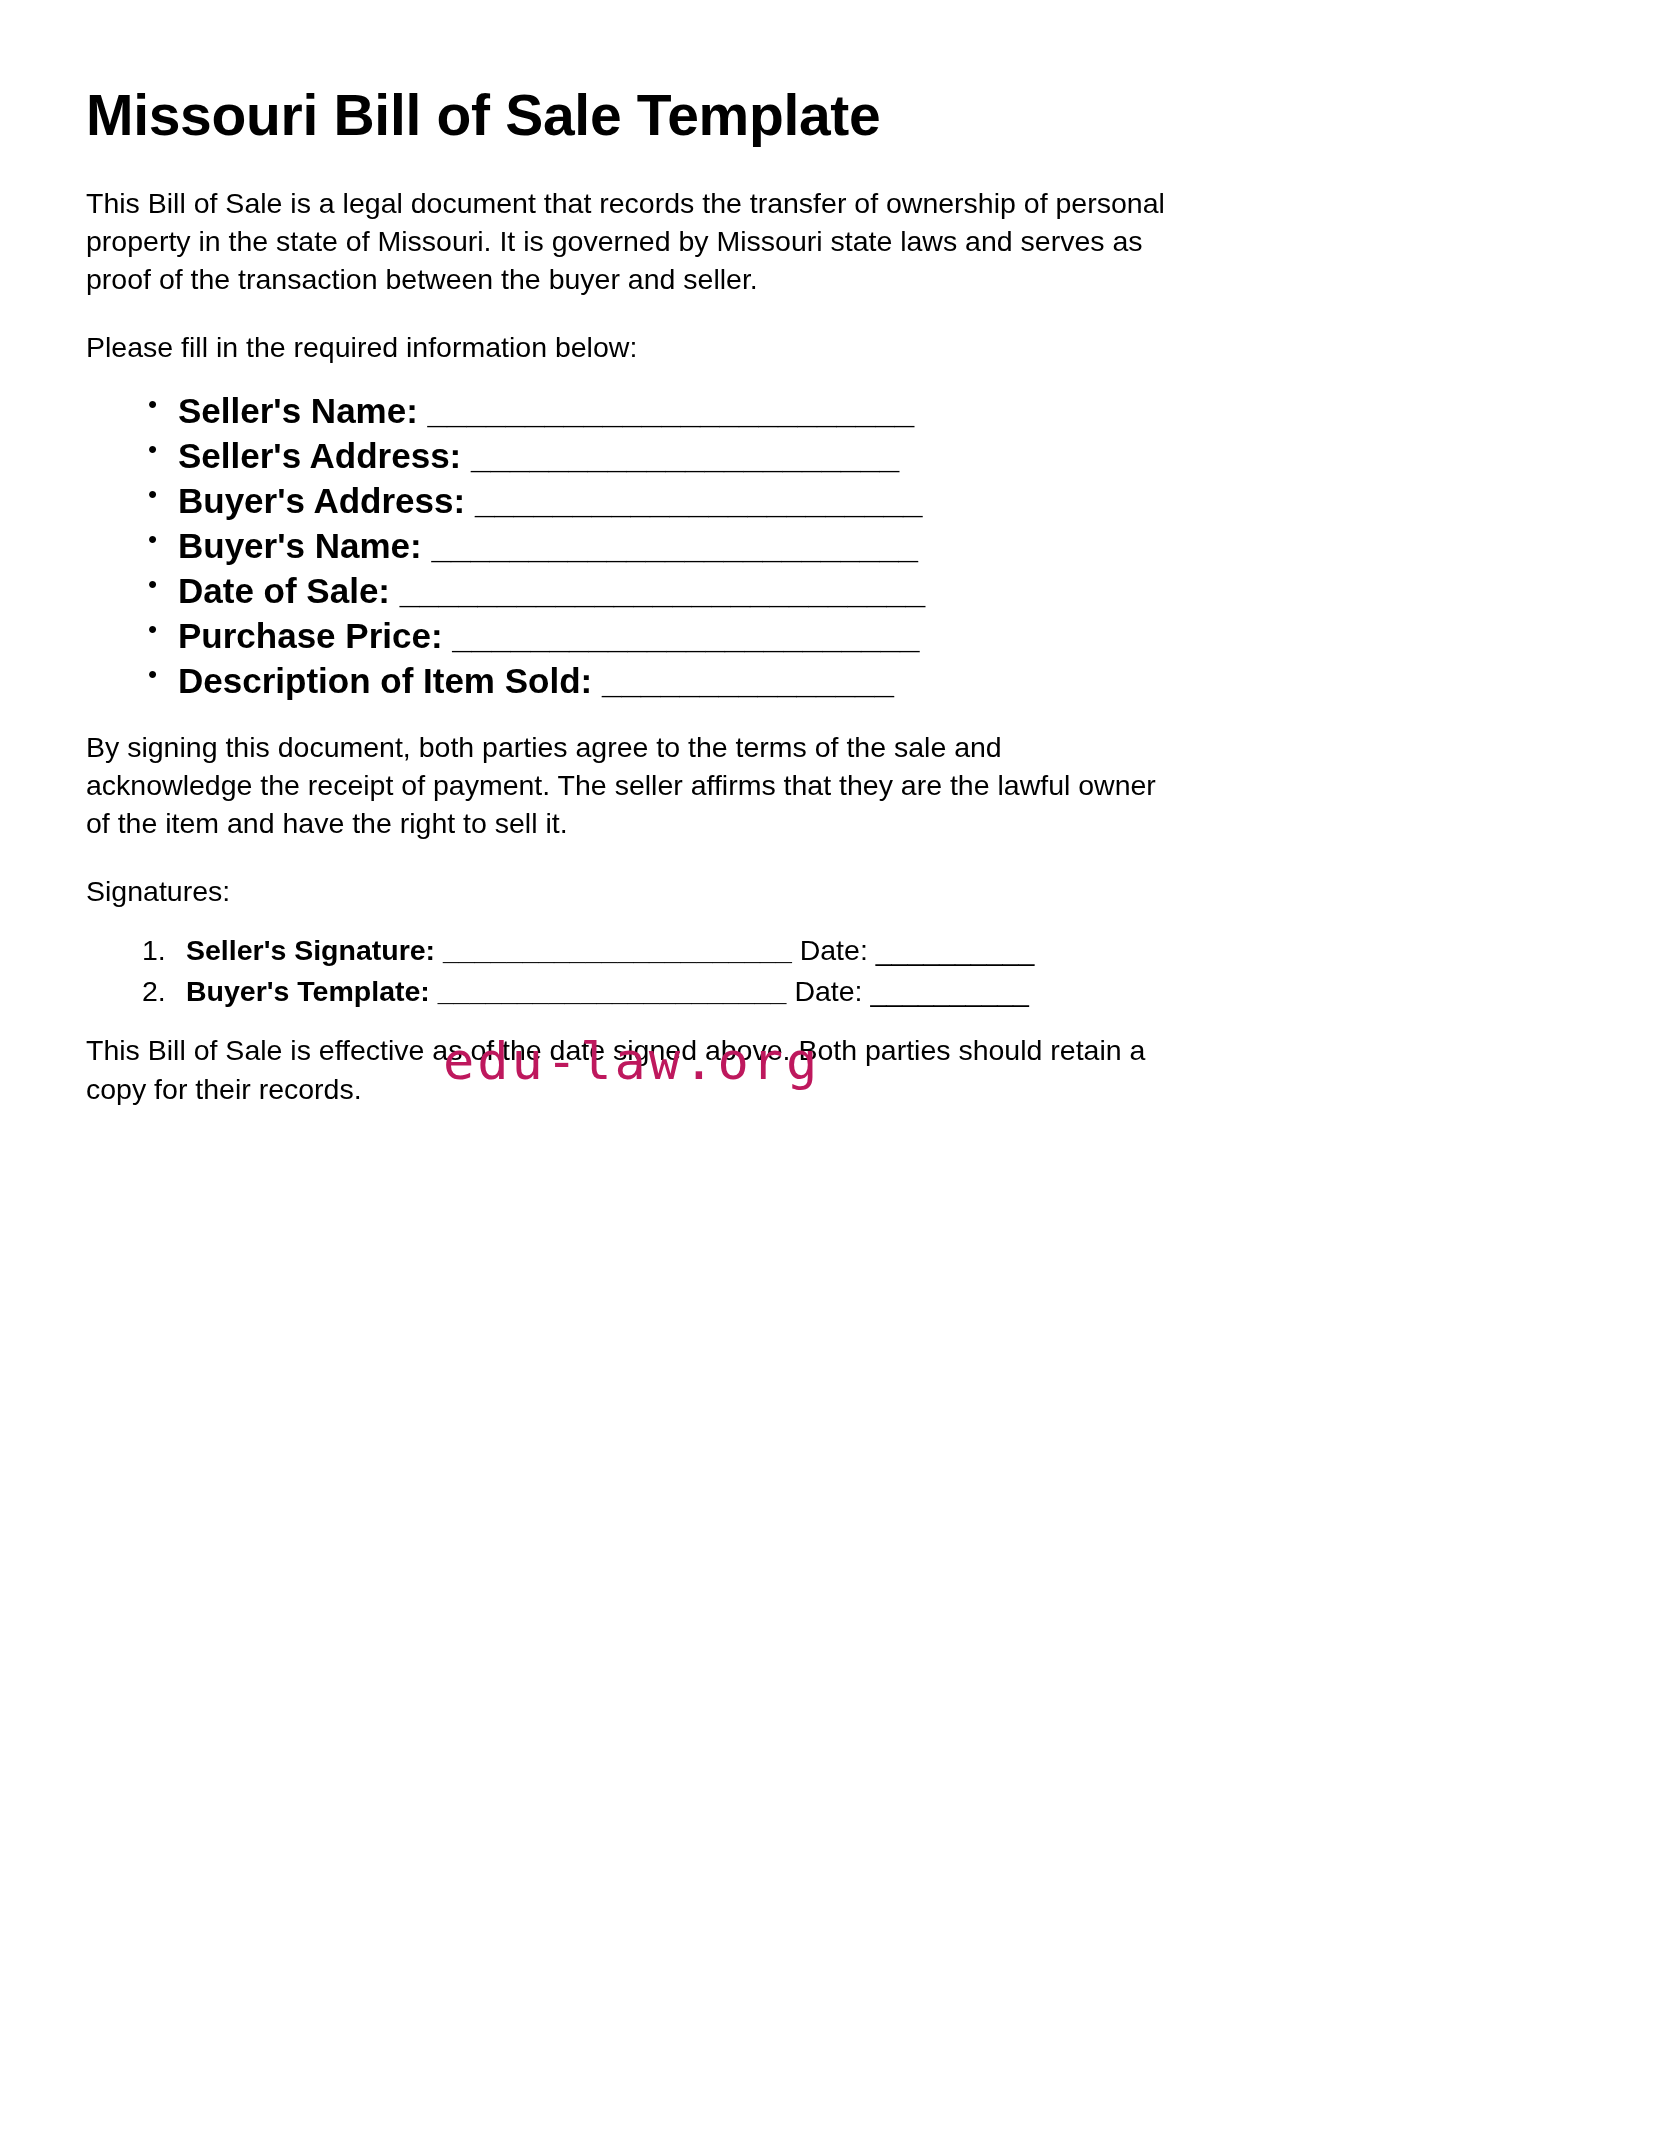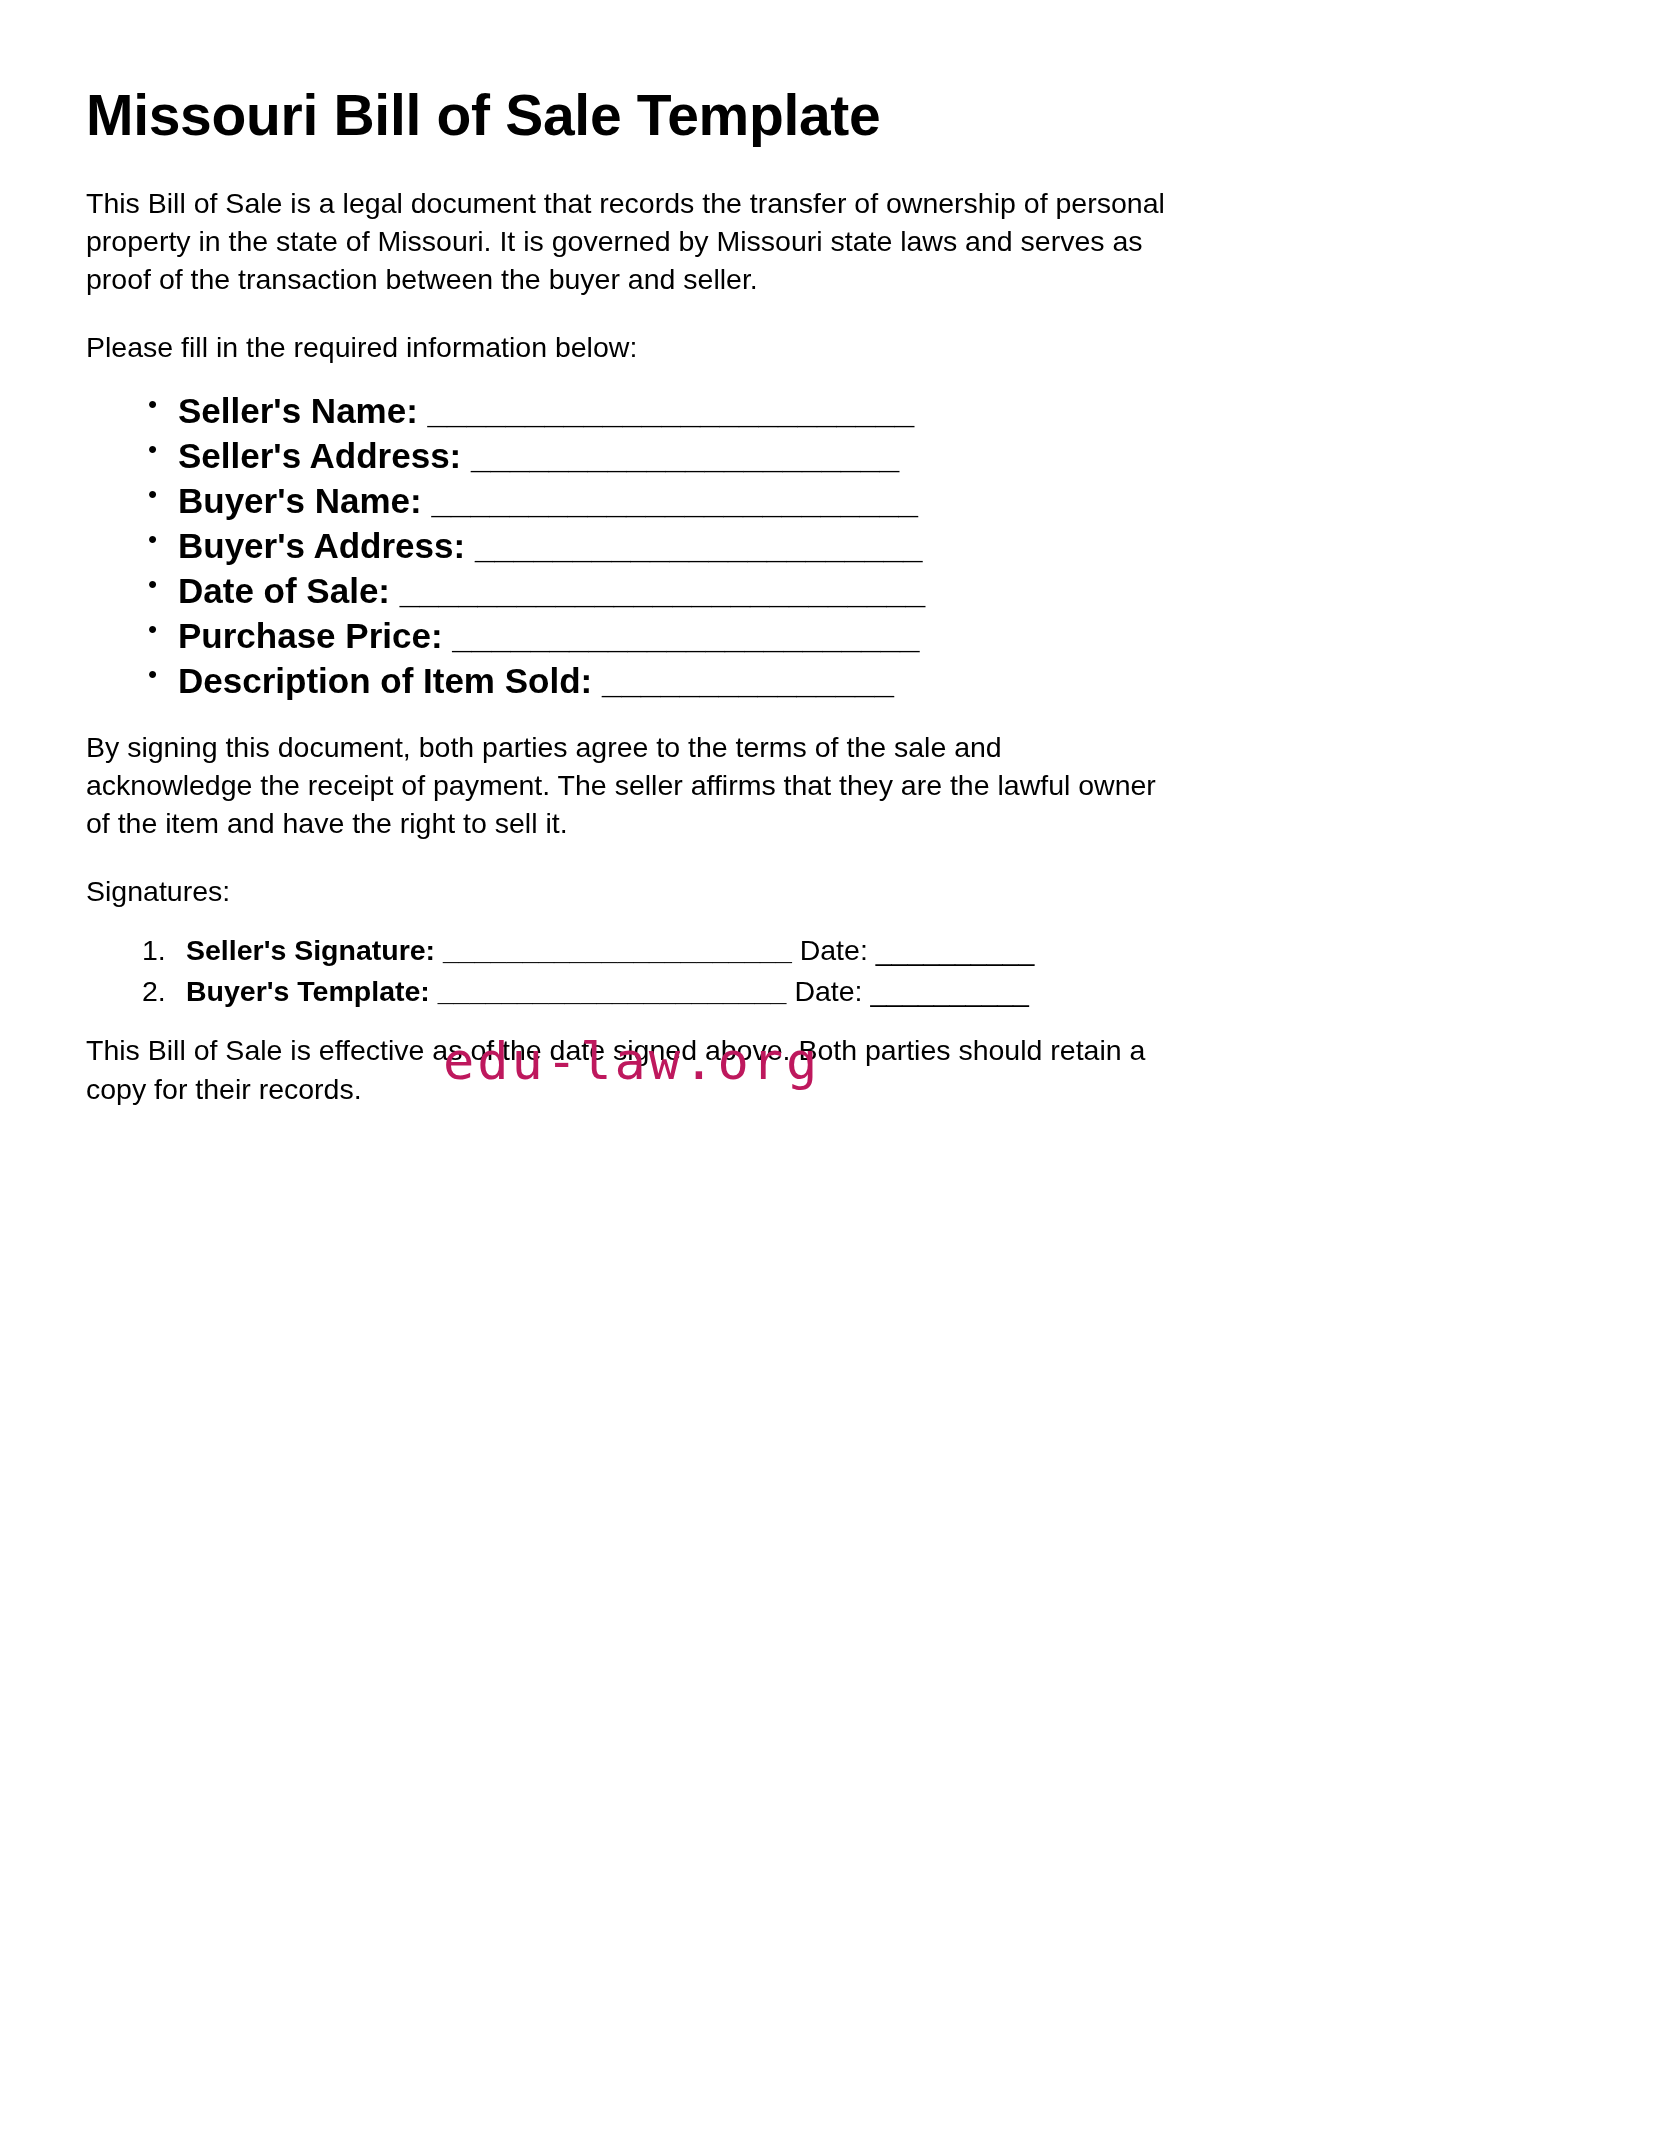--- a/index.html
+++ b/index.html
@@ -132,26 +132,26 @@
     <ul class="field-list">
       <li>
         <span class="lbl">Seller's Name:</span>
         <span class="fill">_________________________</span>
       </li>
       <li>
         <span class="lbl">Seller's Address:</span>
         <span class="fill">______________________</span>
       </li>
       <li>
+        <span class="lbl">Buyer's Address:</span>
+        <span class="fill">_______________________</span>
+      </li>
+      <li>
         <span class="lbl">Buyer's Name:</span>
         <span class="fill">_________________________</span>
-      </li>
-      <li>
-        <span class="lbl">Buyer's Address:</span>
-        <span class="fill">_______________________</span>
       </li>
       <li>
         <span class="lbl">Date of Sale:</span>
         <span class="fill">___________________________</span>
       </li>
       <li>
         <span class="lbl">Purchase Price:</span>
         <span class="fill">________________________</span>
       </li>
       <li>

